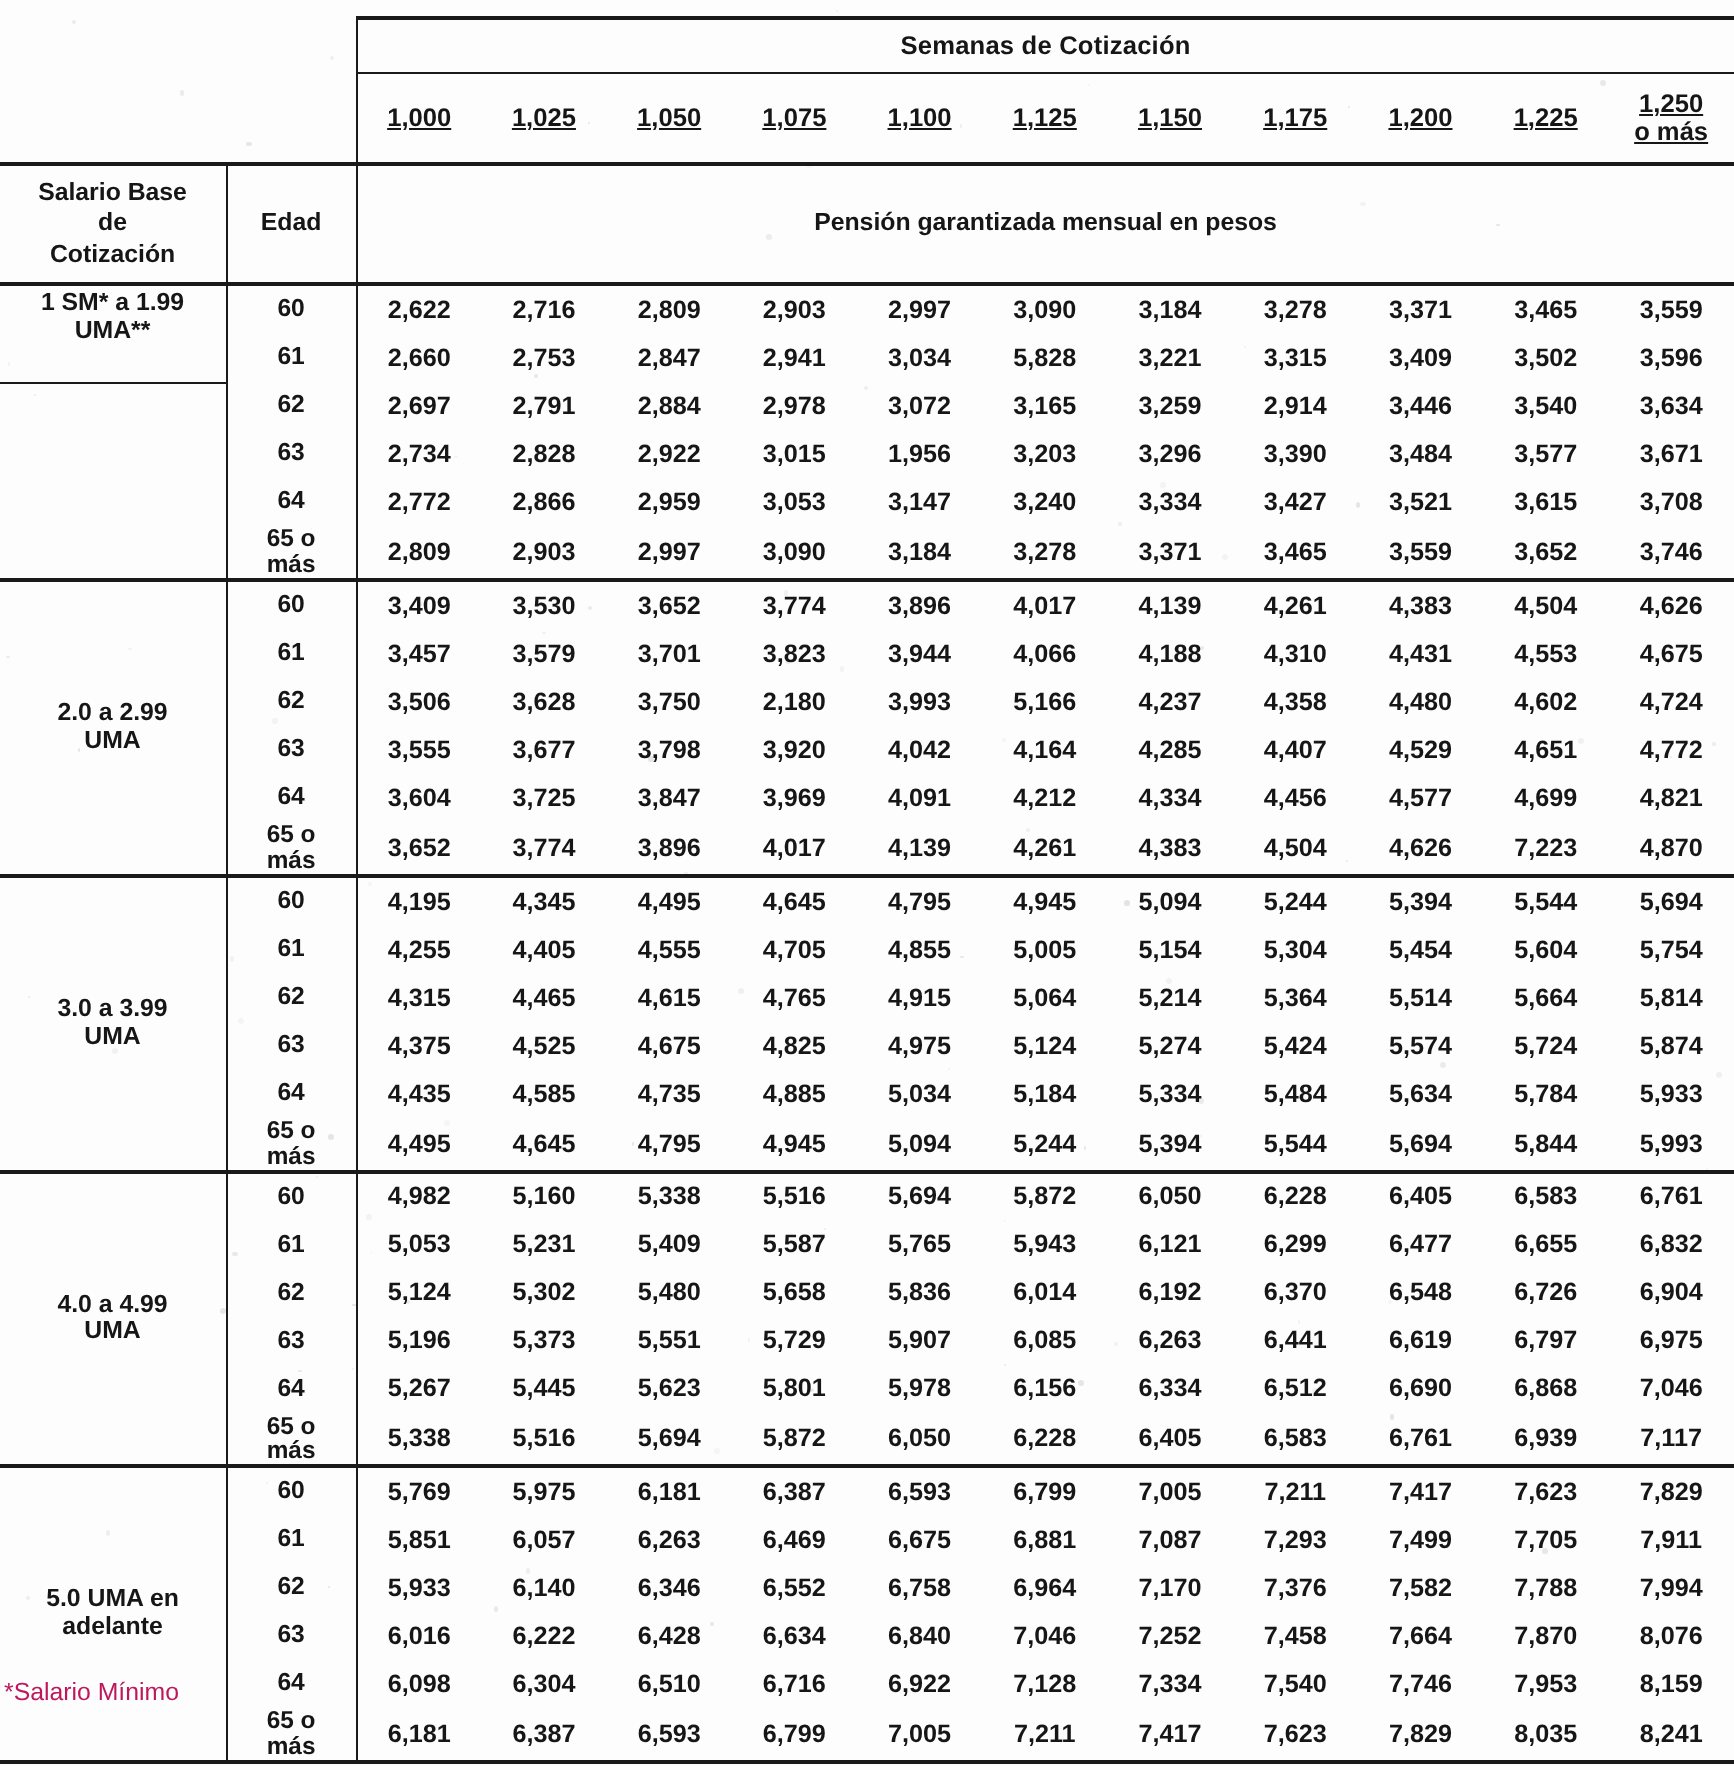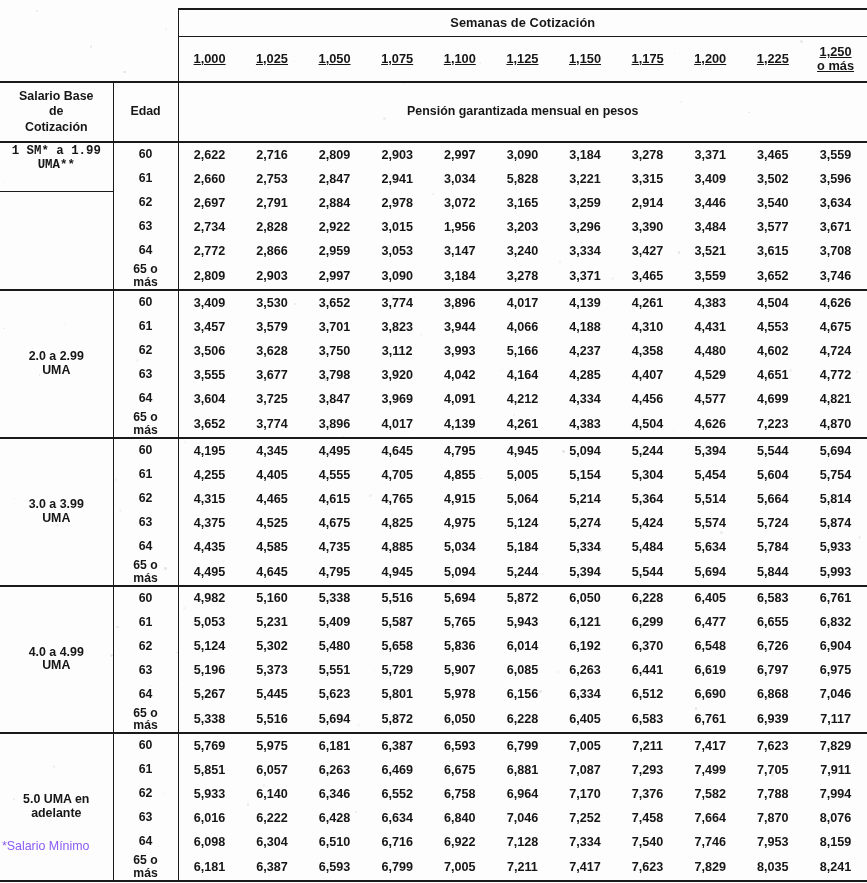--- a/index.html
+++ b/index.html
@@ -93,35 +93,34 @@
     line-height: 1.25;
   }
   td.grouplabel.toplabel {
     vertical-align: top;
     padding-top: 2px;
   }
 
   
   .sublabel-rule {
     border-bottom: 1.6px solid #1a1a1a !important;
-    font-family: Liberation Mono, monospace;
   }
 
   .blank { }
 
   
   .footnotes {
     position: absolute;
     left: 2px;
     top: 838px;
     width: 500px;
     font-size: 12.4px;
     font-weight: normal;
     line-height: 1.38;
-    color: #8b5cf6;
+    color: #be185d;
   }
   .footnotes div { white-space: pre; }
 
   
   .speckle {
     position: absolute;
     pointer-events: none;
     background: #000;
     opacity: 0.05;
     border-radius: 50%;
@@ -287,21 +286,21 @@
           <td class="val">4,310</td>
           <td class="val">4,431</td>
           <td class="val">4,553</td>
           <td class="val">4,675</td>
         </tr>
         <tr class="datarow">
           <td class="age vl-left">62</td>
           <td class="val vl-left">3,506</td>
           <td class="val">3,628</td>
           <td class="val">3,750</td>
-          <td class="val">3,112</td>
+          <td class="val">2,180</td>
           <td class="val">3,993</td>
           <td class="val">5,166</td>
           <td class="val">4,237</td>
           <td class="val">4,358</td>
           <td class="val">4,480</td>
           <td class="val">4,602</td>
           <td class="val">4,724</td>
         </tr>
         <tr class="datarow">
           <td class="age vl-left">63</td>

